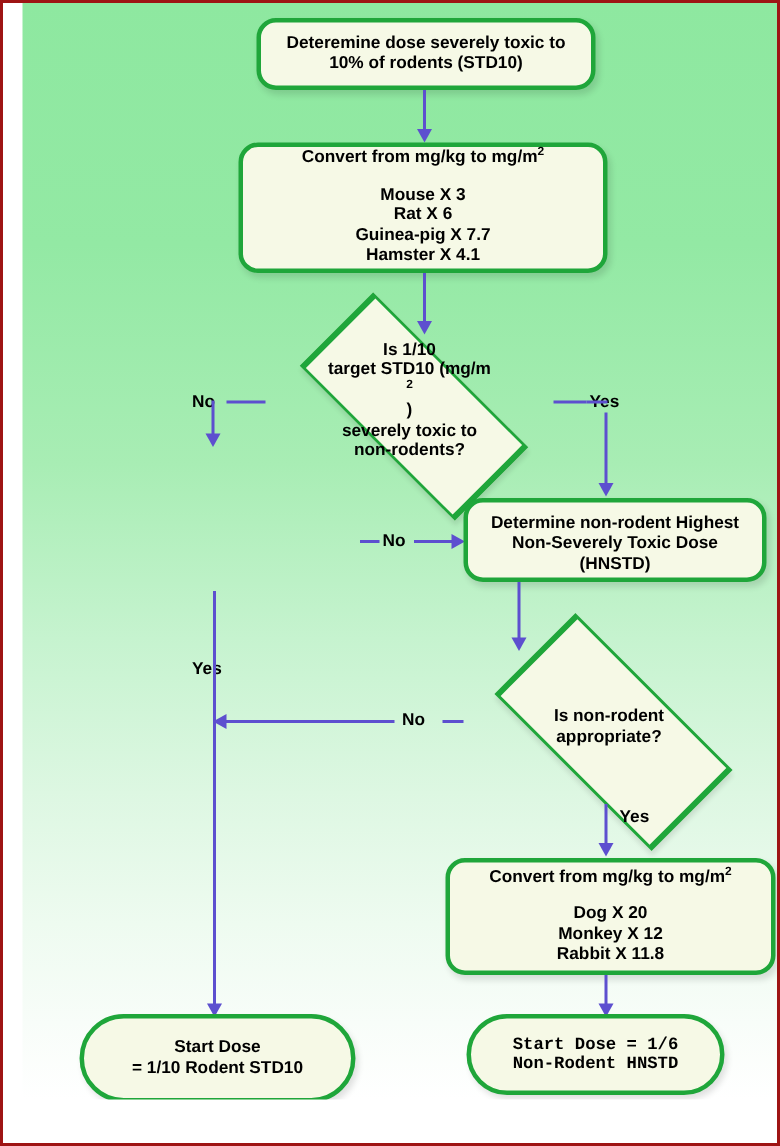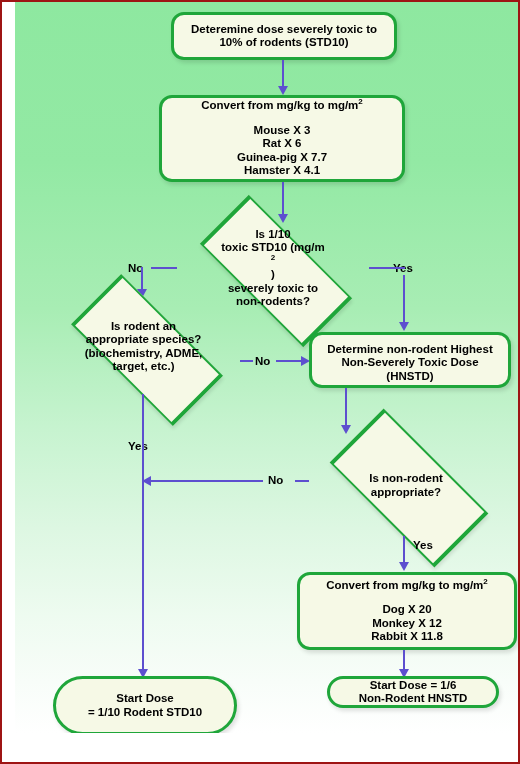--- a/index.html
+++ b/index.html
@@ -199,46 +199,37 @@
       </div>
     </div>
 
     <div class="vline" style="left:267px; top:180px; height:35px;"></div>
     <div class="arrow-down" style="left:263px; top:212px;"></div>
 
     <div class="diamond" style="left:160px; top:219px; width:196px; height:93px;">
       <div class="face" style="width:104px; height:104px; margin-left:-52px; margin-top:-52px; transform: rotate(45deg) scale(1.33,0.63);"></div>
       <div class="dlabel">
         <span>Is 1/10</span>
-        <span><span>toxic STD10 (mg/m</span><sup>2</sup><span>)</span></span>
+        <span><span>target STD10 (mg/m</span><sup>2</sup><span>)</span></span>
         <span>severely toxic to</span>
         <span>non-rodents?</span>
       </div>
     </div>
 
     <div class="elabel" style="left:113px; top:260px;">No</div>
     <div class="hline" style="left:136px; top:265px; width:26px;"></div>
     <div class="vline" style="left:126px; top:265px; height:25px;"></div>
     <div class="arrow-down" style="left:122px; top:287px;"></div>
 
     <div class="elabel" style="left:378px; top:260px;">Yes</div>
     <div class="hline" style="left:354px; top:265px; width:22px;"></div>
     <div class="vline" style="left:388px; top:273px; height:50px;"></div>
     <div class="arrow-down" style="left:384px; top:320px;"></div>
     <div class="hline" style="left:376px; top:265px; width:14px;"></div>
 
-    <div class="diamond" style="left:32px; top:297px; width:193px; height:95px;">
-      <div class="face" style="width:104px; height:104px; margin-left:-52px; margin-top:-52px; transform: rotate(45deg) scale(1.31,0.645);"></div>
-      <div class="dlabel">
-        <span>Is rodent an</span>
-        <span>appropriate species?</span>
-        <span>(biochemistry, ADME,</span>
-        <span>target, etc.)</span>
-      </div>
-    </div>
 
     <div class="hline" style="left:225px; top:358px; width:13px;"></div>
     <div class="elabel" style="left:240px; top:353px;">No</div>
     <div class="hline" style="left:261px; top:358px; width:29px;"></div>
     <div class="arrow-right" style="left:286px; top:354px;"></div>
 
     <div class="elabel" style="left:113px; top:438px;">Yes</div>
     <div class="vline" style="left:127px; top:392px; height:280px;"></div>
     <div class="arrow-down" style="left:123px; top:667px;"></div>
 
@@ -284,21 +275,21 @@
     <div class="vline" style="left:388px; top:648px; height:24px;"></div>
     <div class="arrow-down" style="left:384px; top:667px;"></div>
 
     <div class="node pill" style="left:38px; top:674px; width:184px; height:59px;">
       <div class="inner">
         <span class="title">Start Dose</span>
         <span class="title">= 1/10 Rodent STD10</span>
       </div>
     </div>
 
-    <div class="node pill" style="left:312px; top:674px; width:172px; height:32px;">
+    <div class="node pill" style="left:296px; top:674px; width:172px; height:54px;font-family:Liberation Mono, monospace;">
       <div class="inner">
         <span class="title">Start Dose = 1/6</span>
         <span class="title">Non-Rodent HNSTD</span>
       </div>
     </div>
 
   </div>
 
 
   <div id="frame"></div>

